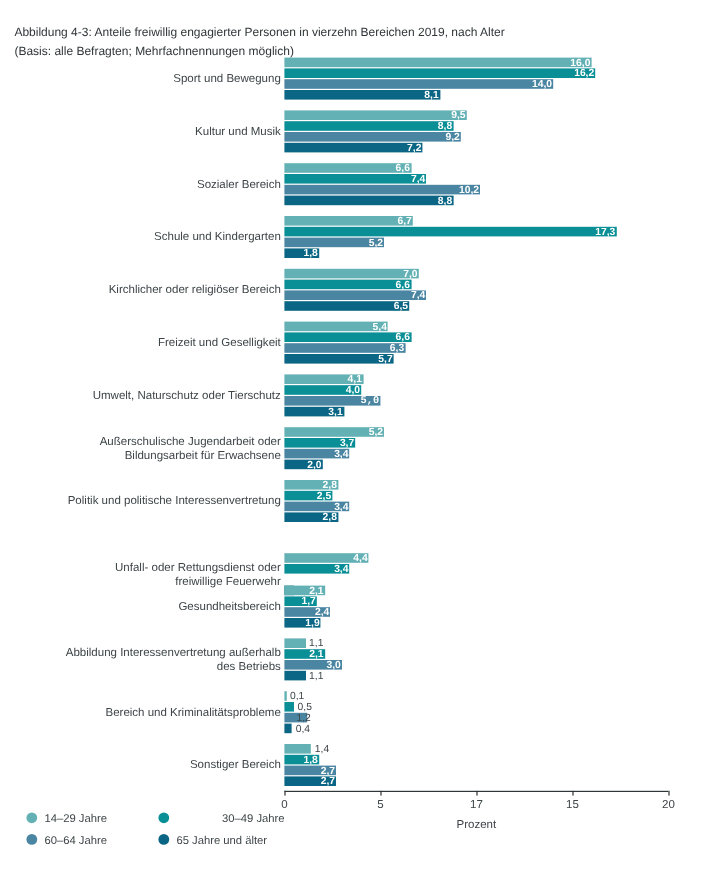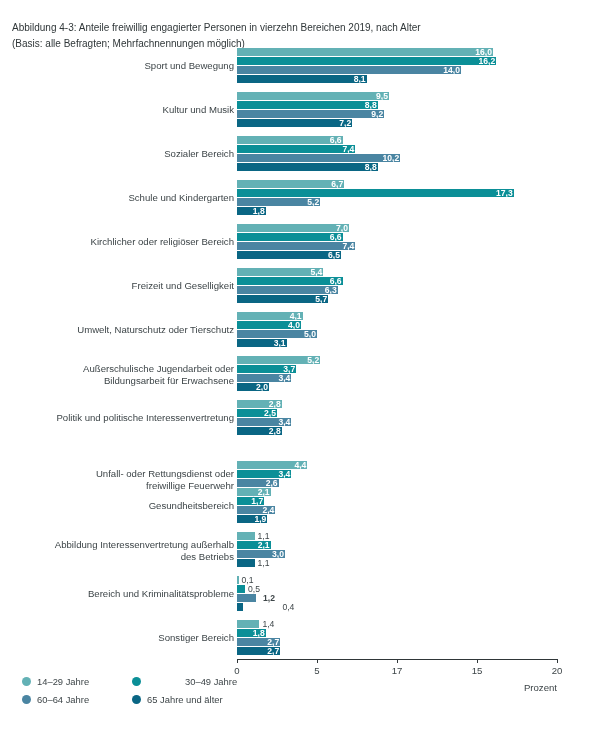--- a/index.html
+++ b/index.html
@@ -122,21 +122,21 @@
     font-size: 9.6px;
     color: #3d4548;
     transform: translateX(-50%);
     white-space: nowrap;
   }
   #x-axis-title {
     position: absolute;
     left: 237px;
     top: 682px;
     width: 320px;
-    text-align: right;
+    text-align: center;
     font-size: 9.6px;
     color: #3d4548;
   }
 
   
   #legend {
     position: absolute;
     left: 22px;
     top: 676px;
     width: 250px;
@@ -316,21 +316,21 @@
         <div class="bar-row r0">
           <div class="bar" style="width: 65.6px; background: rgb(99, 177, 181);"></div>
           <span class="bar-val inside" style="left: 45.6px; width: 19px;">4,1</span>
         </div>
         <div class="bar-row r1">
           <div class="bar" style="width: 64px; background: rgb(11, 143, 151);"></div>
           <span class="bar-val inside" style="left: 44px; width: 19px;">4,0</span>
         </div>
         <div class="bar-row r2">
           <div class="bar" style="width: 80px; background: rgb(74, 133, 162);"></div>
-          <span class="bar-val inside" style="left: 60px; width: 19px;">5,0</span>
+          <span class="bar-val inside" style="left: 60px; width: 19px; font-family: Liberation Mono, monospace;">5,0</span>
         </div>
         <div class="bar-row r3">
           <div class="bar" style="width: 49.6px; background: rgb(10, 102, 132);"></div>
           <span class="bar-val inside" style="left: 29.6px; width: 19px;">3,1</span>
         </div>
       </div>
     </div>
     <div class="cat-group" style="top: 312px;">
       <div class="cat-label">
         <div>Außerschulische Jugendarbeit oder</div>
@@ -385,24 +385,20 @@
       </div>
       <div class="bars">
         <div class="bar-row r0">
           <div class="bar" style="width: 70.4px; background: rgb(99, 177, 181);"></div>
           <span class="bar-val inside" style="left: 50.4px; width: 19px;">4,4</span>
         </div>
         <div class="bar-row r1">
           <div class="bar" style="width: 54.4px; background: rgb(11, 143, 151);"></div>
           <span class="bar-val inside" style="left: 34.4px; width: 19px;">3,4</span>
         </div>
-        <div class="bar-row r2">
-          <div class="bar" style="width: 41.6px; background: rgb(74, 133, 162);"></div>
-          <span class="bar-val inside" style="left: 21.6px; width: 19px;">2,6</span>
-        </div>
         <div class="bar-row r3">
           <div class="bar" style="width: 8px; background: rgb(10, 102, 132);"></div>
           <span class="bar-val outside" style="left: 11px;">0,5</span>
         </div>
       </div>
     </div>
     <div class="cat-group" style="top: 444px;">
       <div class="cat-label">
         <div>Gesundheitsbereich</div>
       </div>
@@ -457,25 +453,25 @@
         <div class="bar-row r0">
           <div class="bar" style="width: 1.6px; background: rgb(99, 177, 181);"></div>
           <span class="bar-val outside" style="left: 4.6px;">0,1</span>
         </div>
         <div class="bar-row r1">
           <div class="bar" style="width: 8px; background: rgb(11, 143, 151);"></div>
           <span class="bar-val outside" style="left: 11px;">0,5</span>
         </div>
         <div class="bar-row r2">
           <div class="bar" style="width: 19.2px; background: rgb(74, 133, 162);"></div>
-          <span class="bar-val outside" style="left: 26px; font-weight: bold;">1,2</span>
+          <span class="bar-val outside" style="left: 10px;">1,2</span>
         </div>
         <div class="bar-row r3">
           <div class="bar" style="width: 6.4px; background: rgb(10, 102, 132);"></div>
-          <span class="bar-val outside" style="left: 9.4px; margin-left: 36px;">0,4</span>
+          <span class="bar-val outside" style="left: 9.4px;">0,4</span>
         </div>
       </div>
     </div>
     <div class="cat-group" style="top: 576px;">
       <div class="cat-label">
         <div>Sonstiger Bereich</div>
       </div>
       <div class="bars">
         <div class="bar-row r0">
           <div class="bar" style="width: 22.4px; background: rgb(99, 177, 181);"></div>

